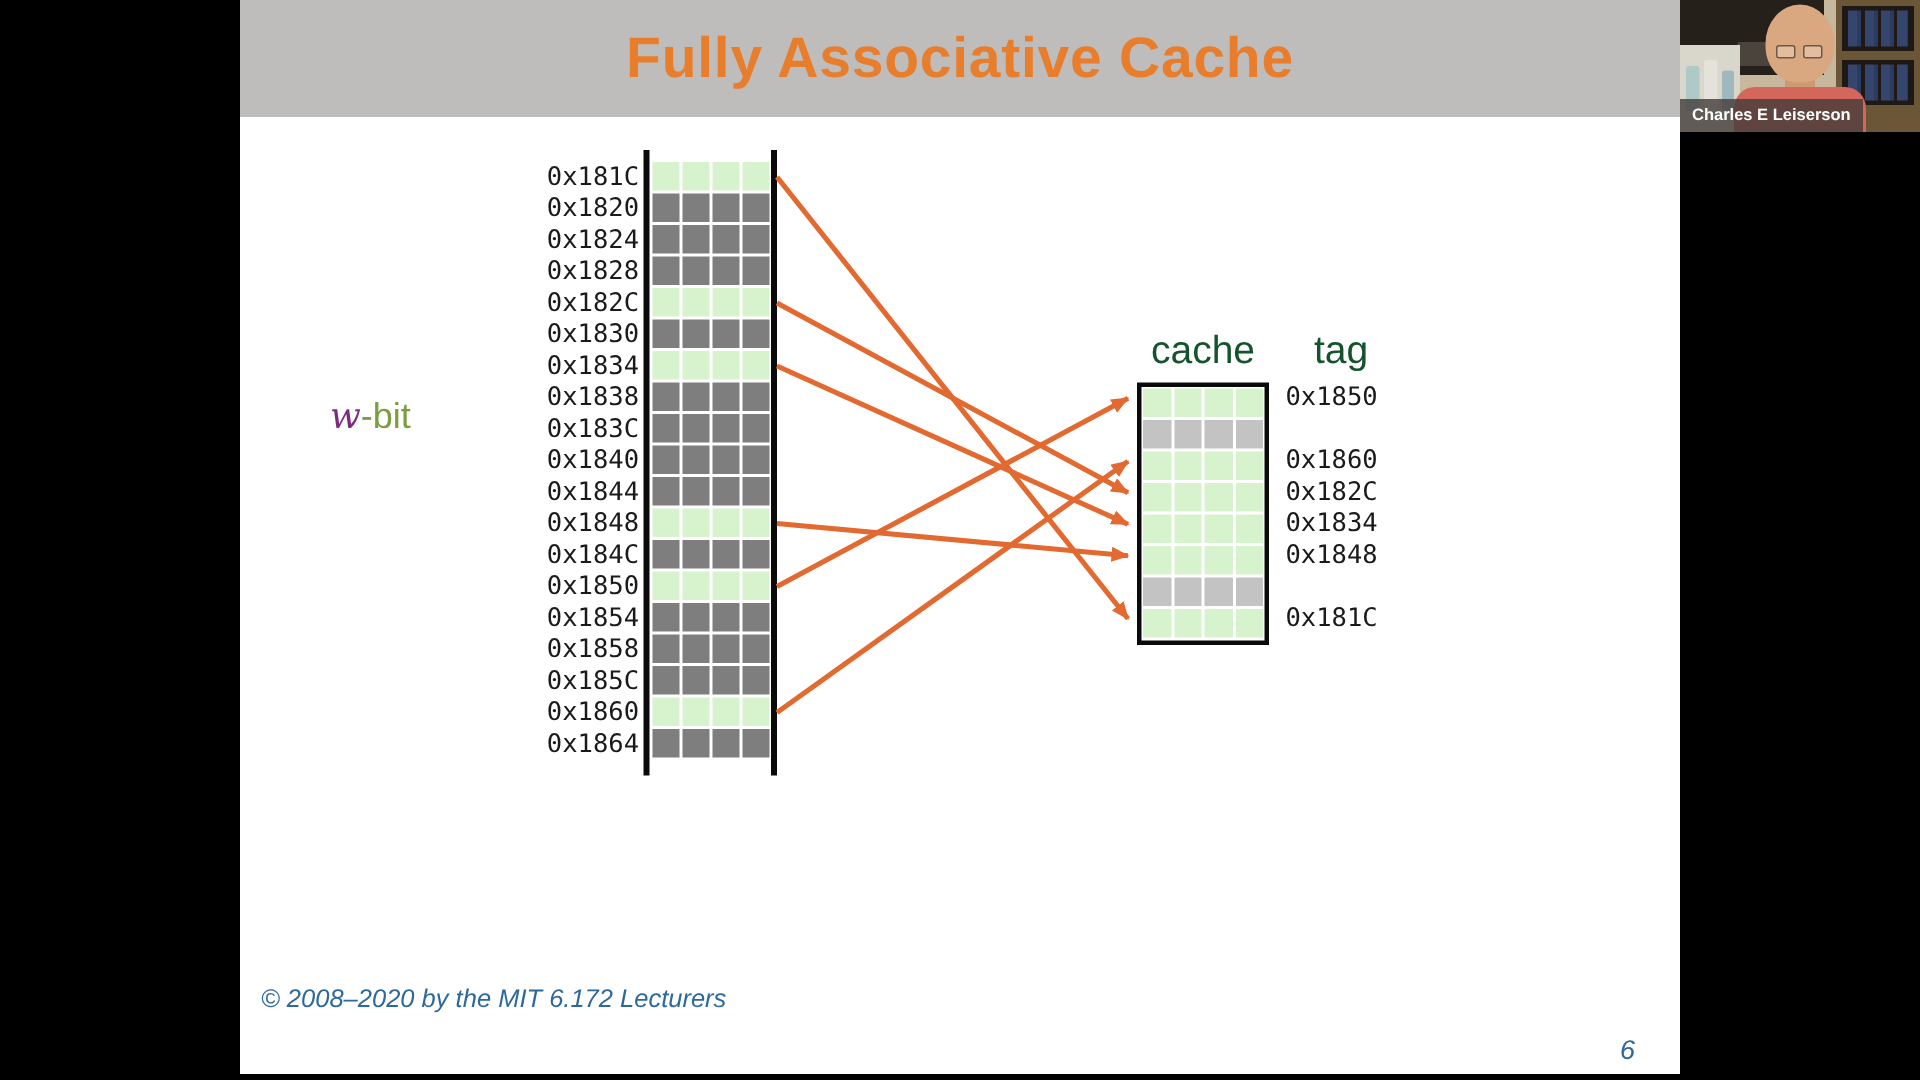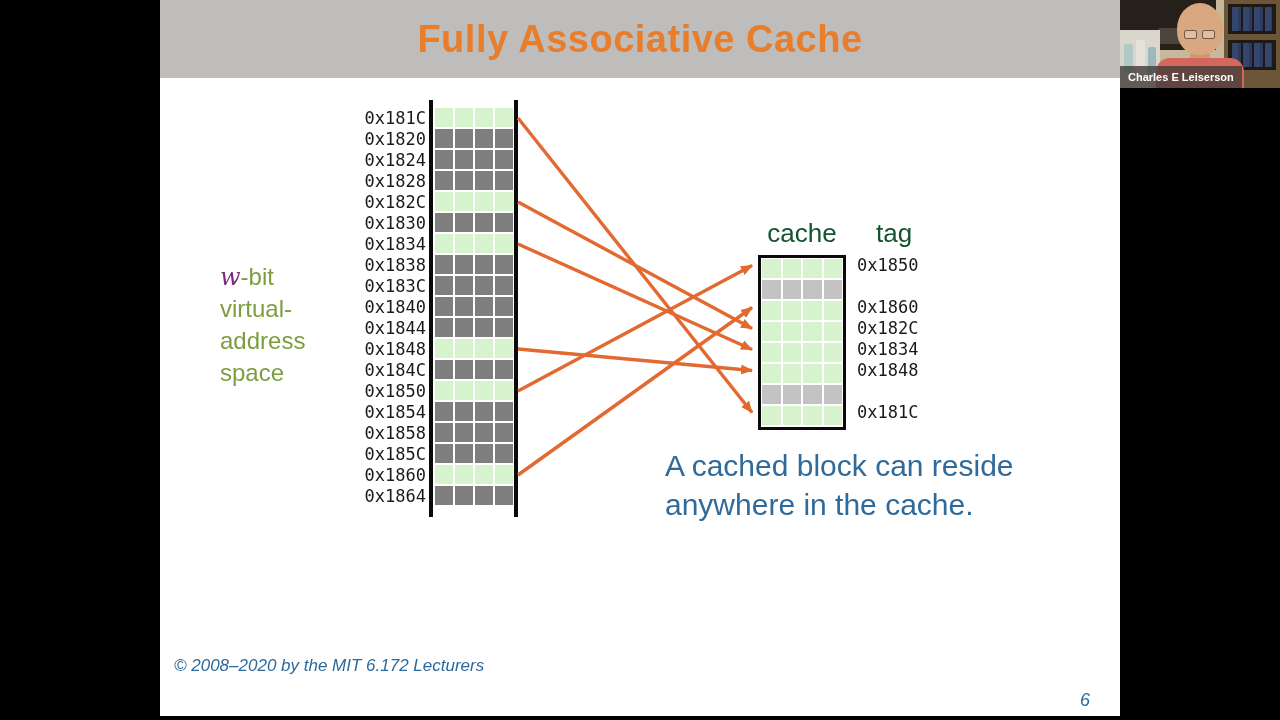--- a/index.html
+++ b/index.html
@@ -94,25 +94,20 @@
 <div class="stage">
 
   <div class="slide">
 
     <div class="titlebar">
       <div class="title">Fully Associative Cache</div>
     </div>
 
     <div class="wbit">
       <div><span class="math-w">w</span><span>-bit</span></div>
-      <div id="wbit-lines">
-          <div>virtual-</div>
-          <div>address</div>
-          <div>space</div>
-        </div>
     </div>
 
     <div class="mem-rows" id="mem-rows">
         <div class="mrow">
           <span class="maddr">0x181C</span>
           <span class="mcells">
             <span class="cell green"></span>
             <span class="cell green"></span>
             <span class="cell green"></span>
             <span class="cell green"></span>
@@ -357,24 +352,20 @@
         <div class="ctag">0x1850</div>
         <div class="ctag"></div>
         <div class="ctag">0x1860</div>
         <div class="ctag">0x182C</div>
         <div class="ctag">0x1834</div>
         <div class="ctag">0x1848</div>
         <div class="ctag"></div>
         <div class="ctag">0x181C</div>
       </div>
 
-    <div class="caption">
-      <div>A cached block can reside</div>
-      <div>anywhere in the cache.</div>
-    </div>
 
     <div class="footer">© 2008–2020 by the MIT 6.172 Lecturers</div>
     <div class="pagenum">6</div>
   </div>
 
   <div class="botstrip"></div>
 
   <div class="webcam">
     <div class="wc-darktl"></div>
     <div class="wc-gadget"></div>

